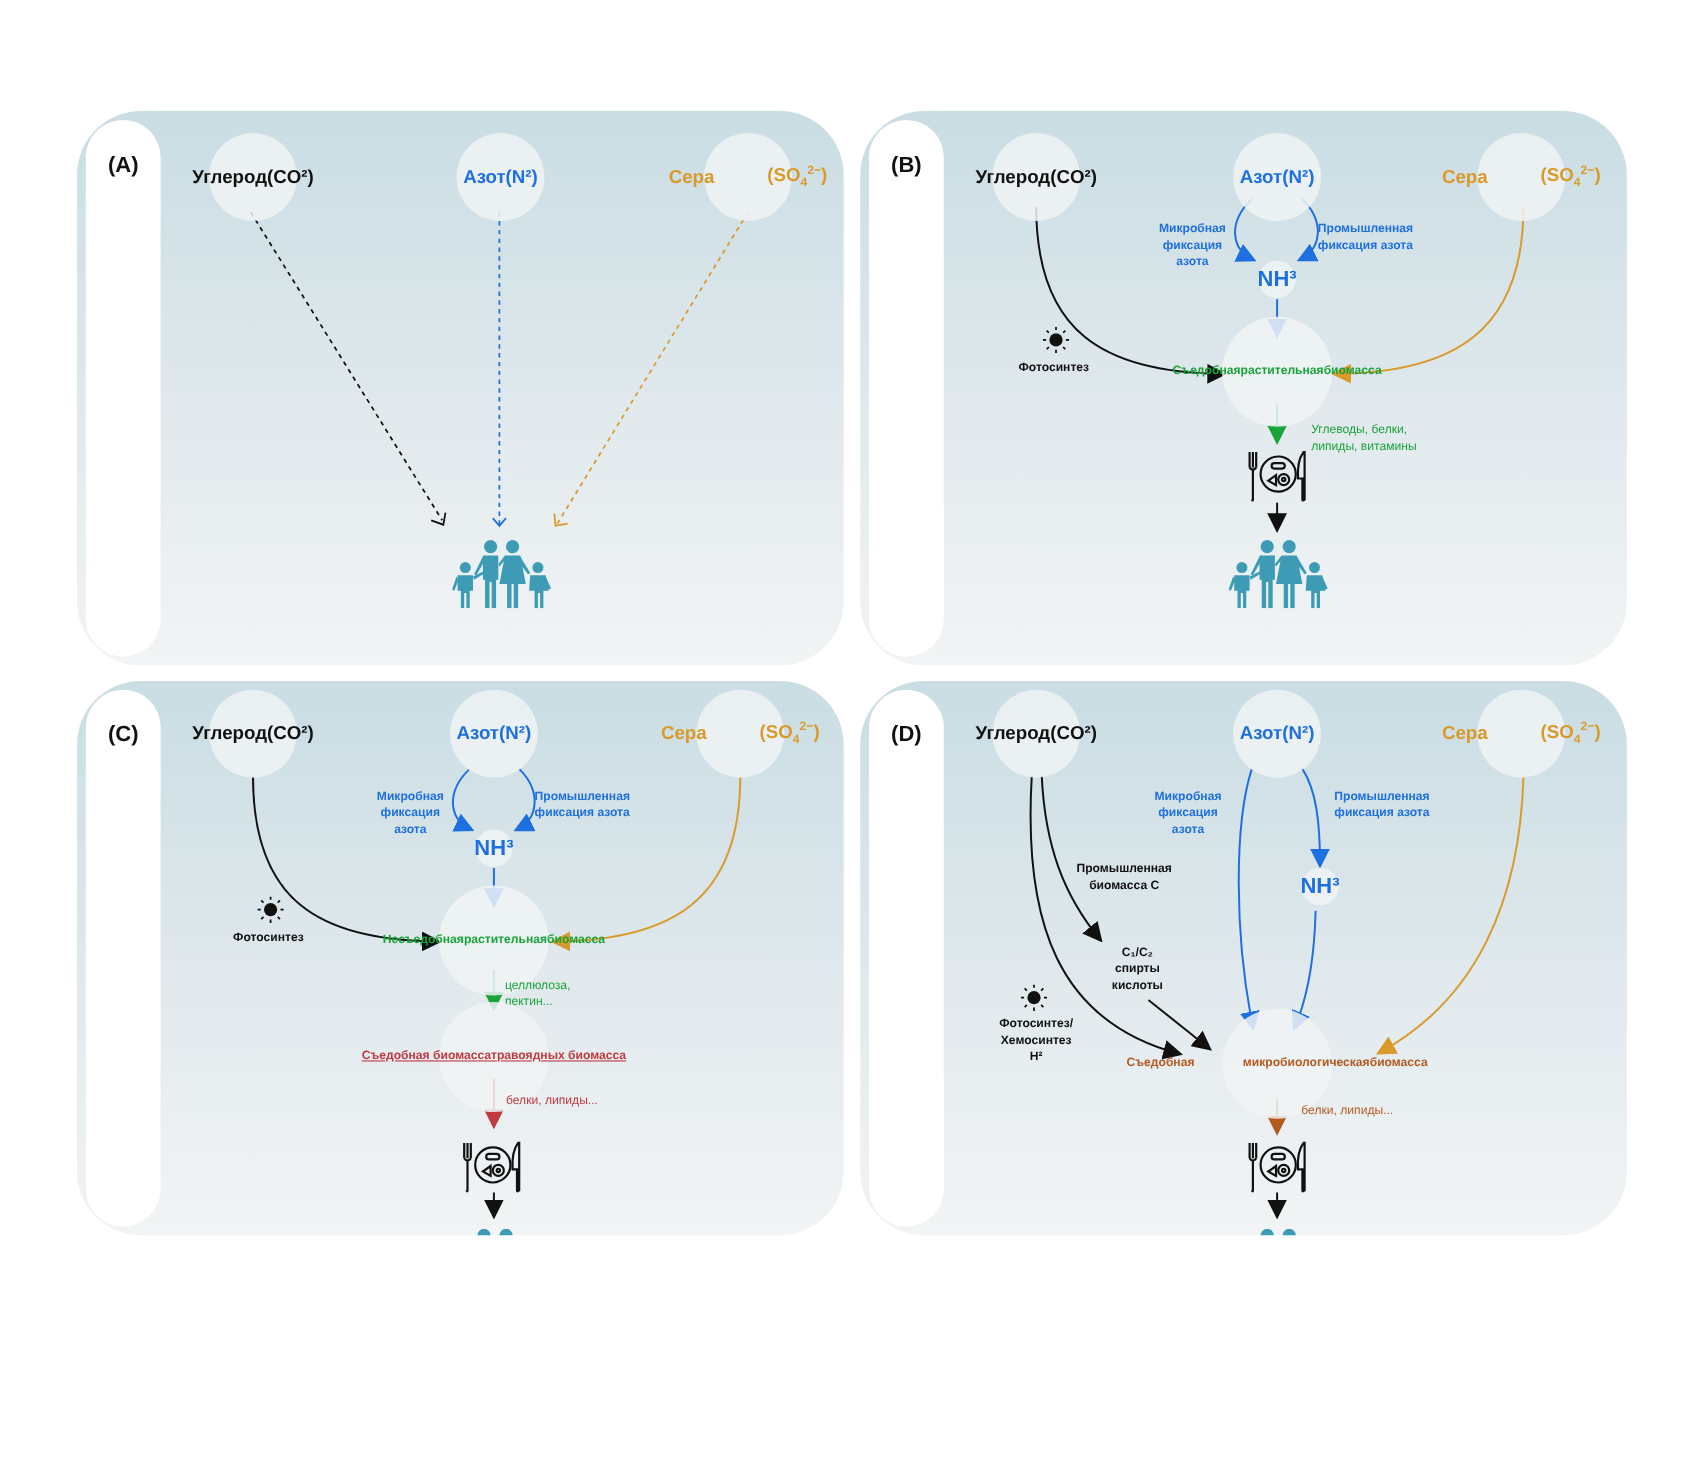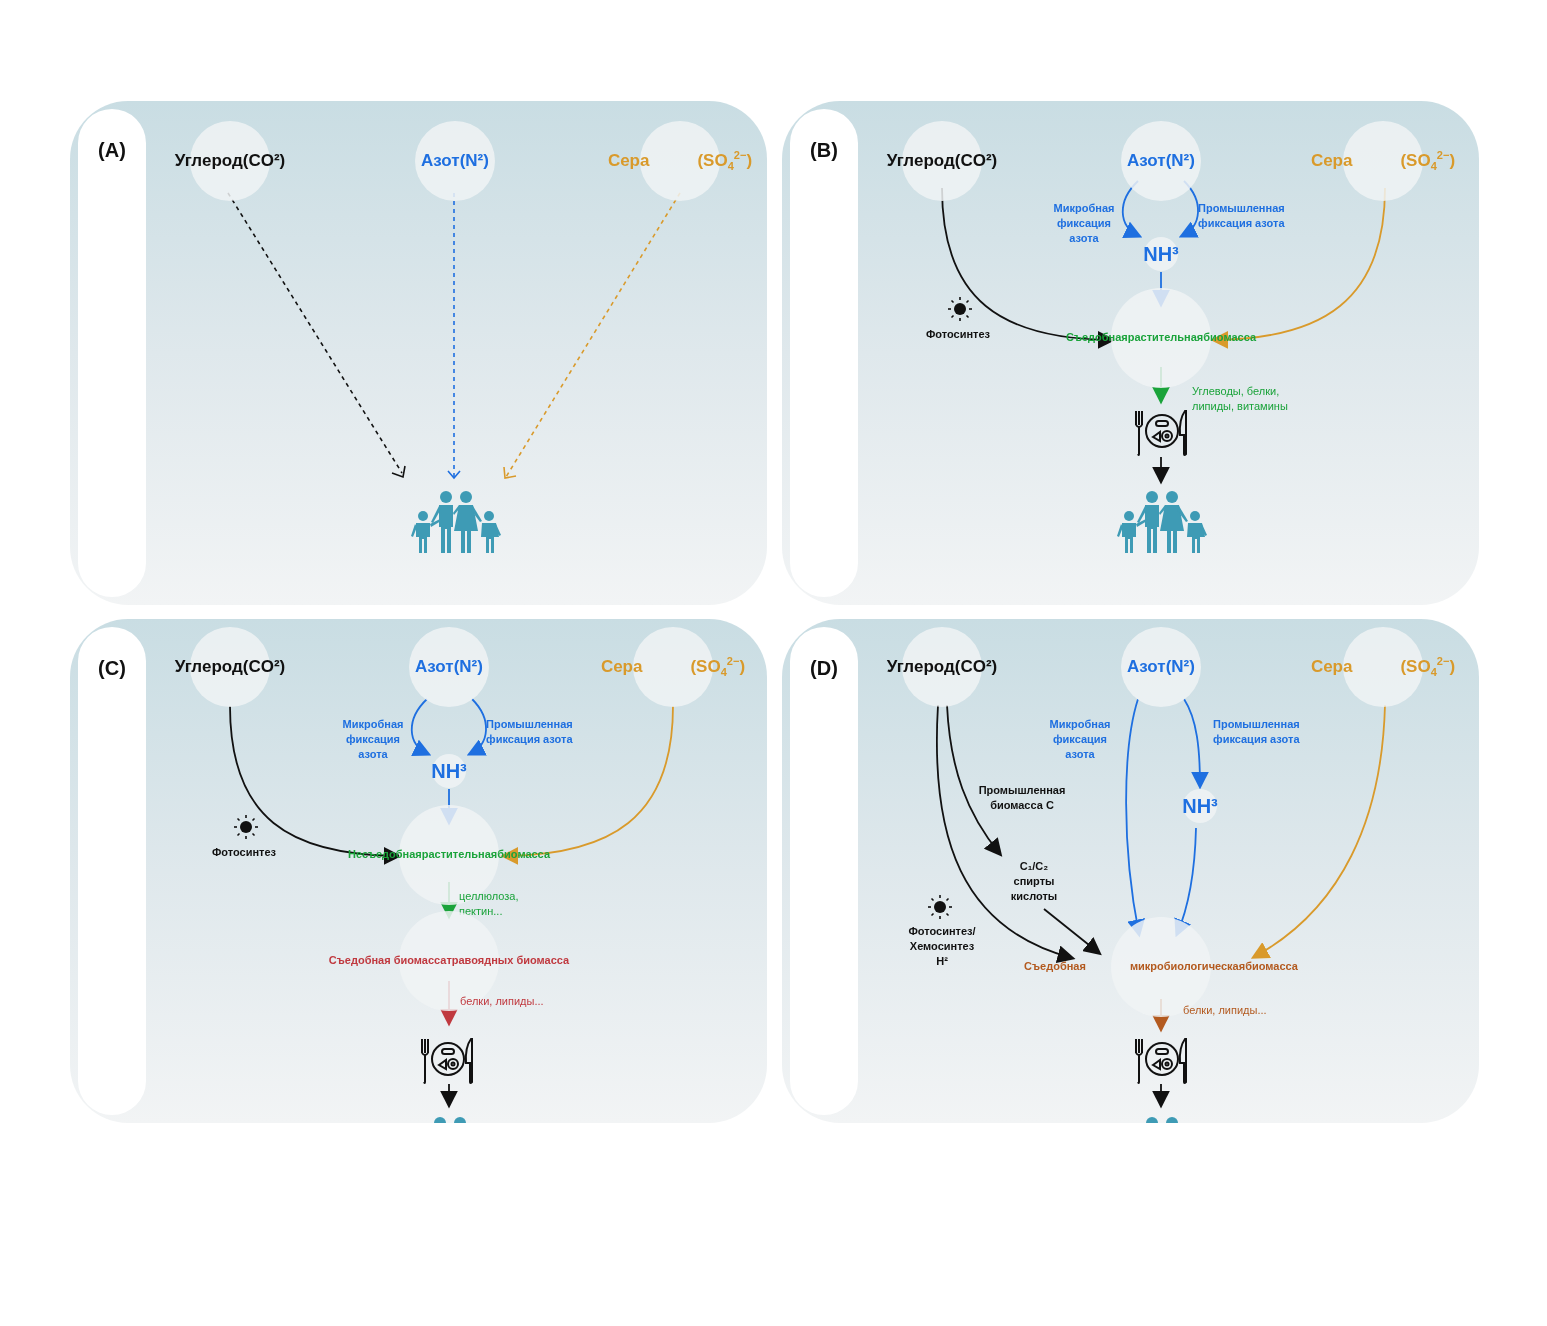--- a/index.html
+++ b/index.html
@@ -253,21 +253,21 @@
   <div class="lbl black" style="left:124px; top:226px; width:100px;">Фотосинтез</div>
   <div class="node bio green" style="left:329px; top:186px;">
     <span>Несъедобная</span>
       <span>растительная</span>
       <span>биомасса</span>
   </div>
   <div class="lbl plain green" style="left:389px; top:270px;">
     <div>целлюлоза,</div>
       <div>пектин...</div>
   </div>
-  <div class="node bio red" style="left:329px; top:292px; width:100px; height:100px;">
+  <div class="node bio red" style="left:329px; top:292px; width:100px; height:100px;text-decoration:underline;">
     <span style="white-space:nowrap;">Съедобная биомасса</span>
       <span style="white-space:nowrap;">травоядных биомасса</span>
   </div>
   <div class="lbl plain red" style="left:390px; top:375px;">белки, липиды...</div>
   <div class="meal-slot" style="position:absolute; left:349px; top:418px;">
       <svg width="58" height="48" viewBox="0 0 58 48" fill="none" stroke="#111" stroke-width="2">
   <path d="M3,2 v14 M6,2 v14 M9,2 v14 M3,16 q3,4 6,0 M6,18 v27 q0,2 -1,0"></path>
   <circle cx="29" cy="22" r="16"></circle>
   <rect x="23" y="12" width="12" height="5" rx="2.5"></rect>
   <path d="M20,28 l7,-5 l0,9 z"></path>

